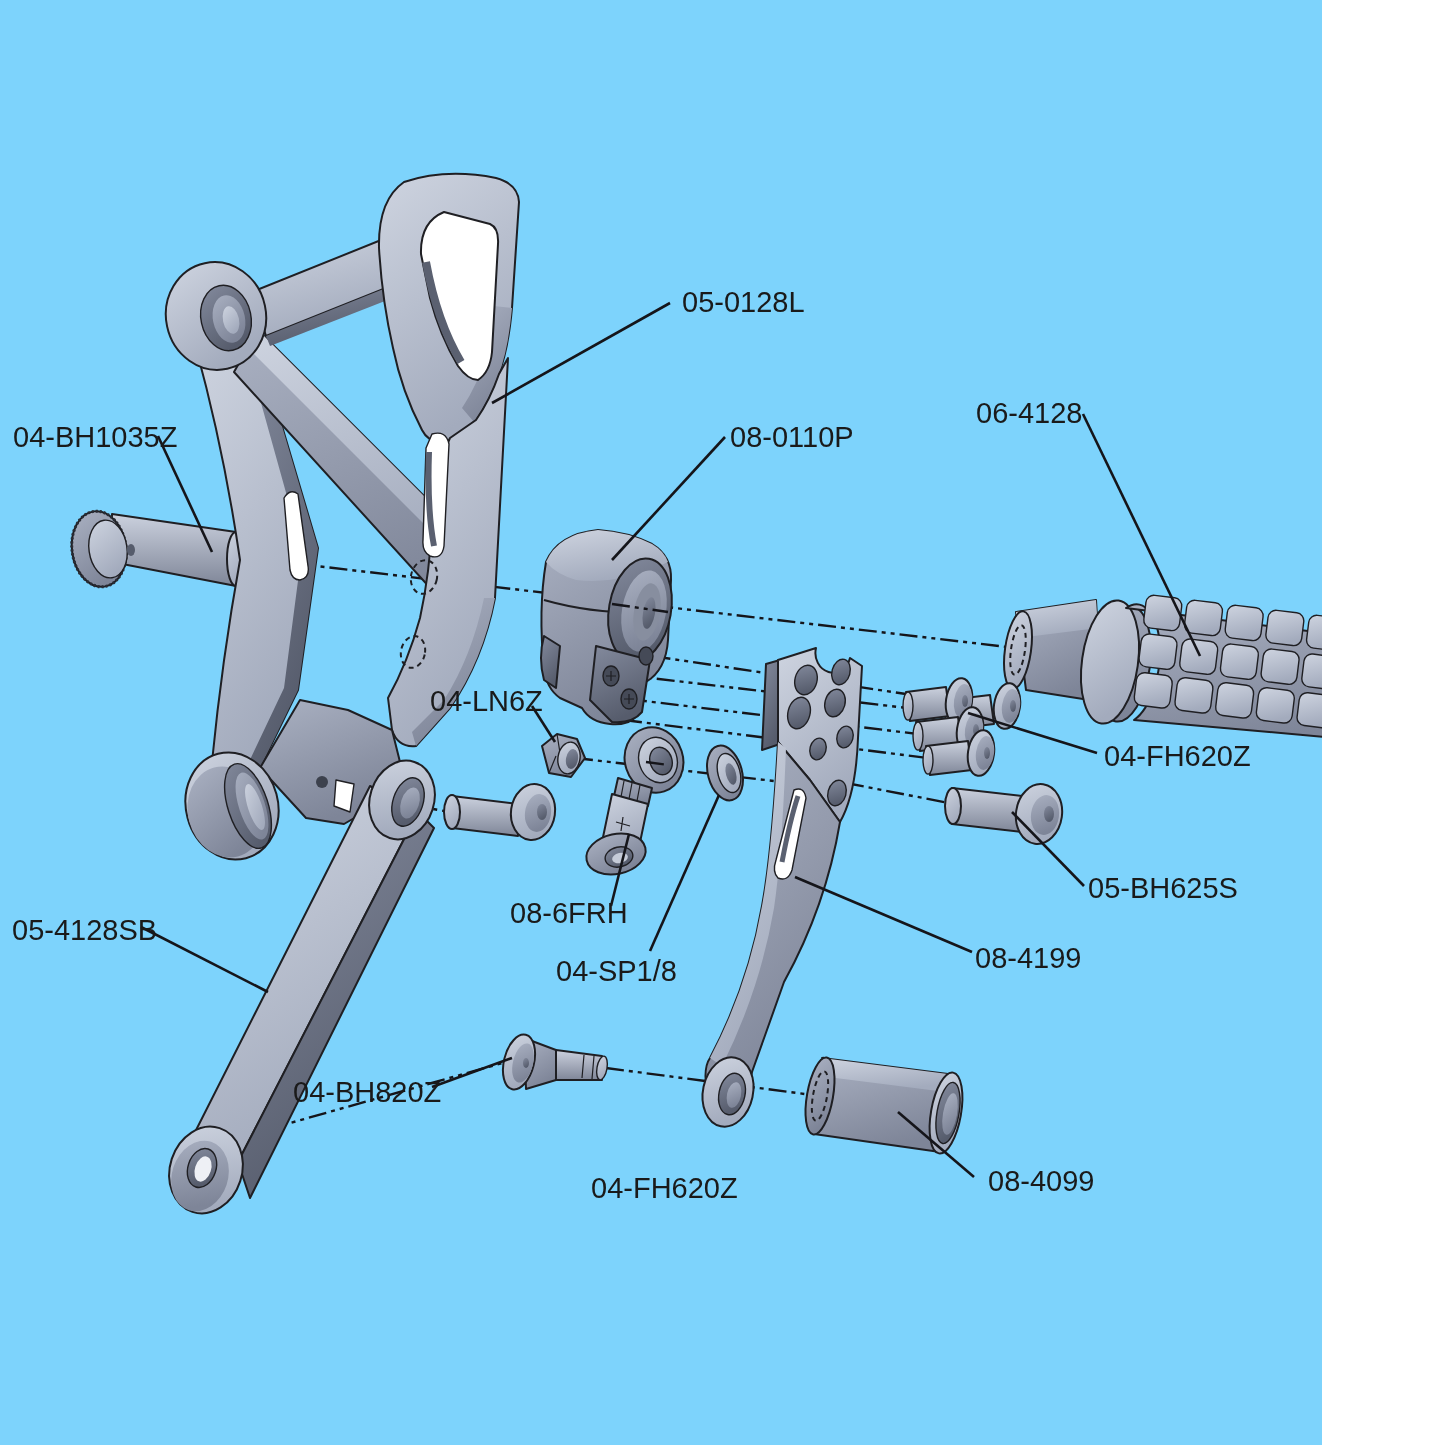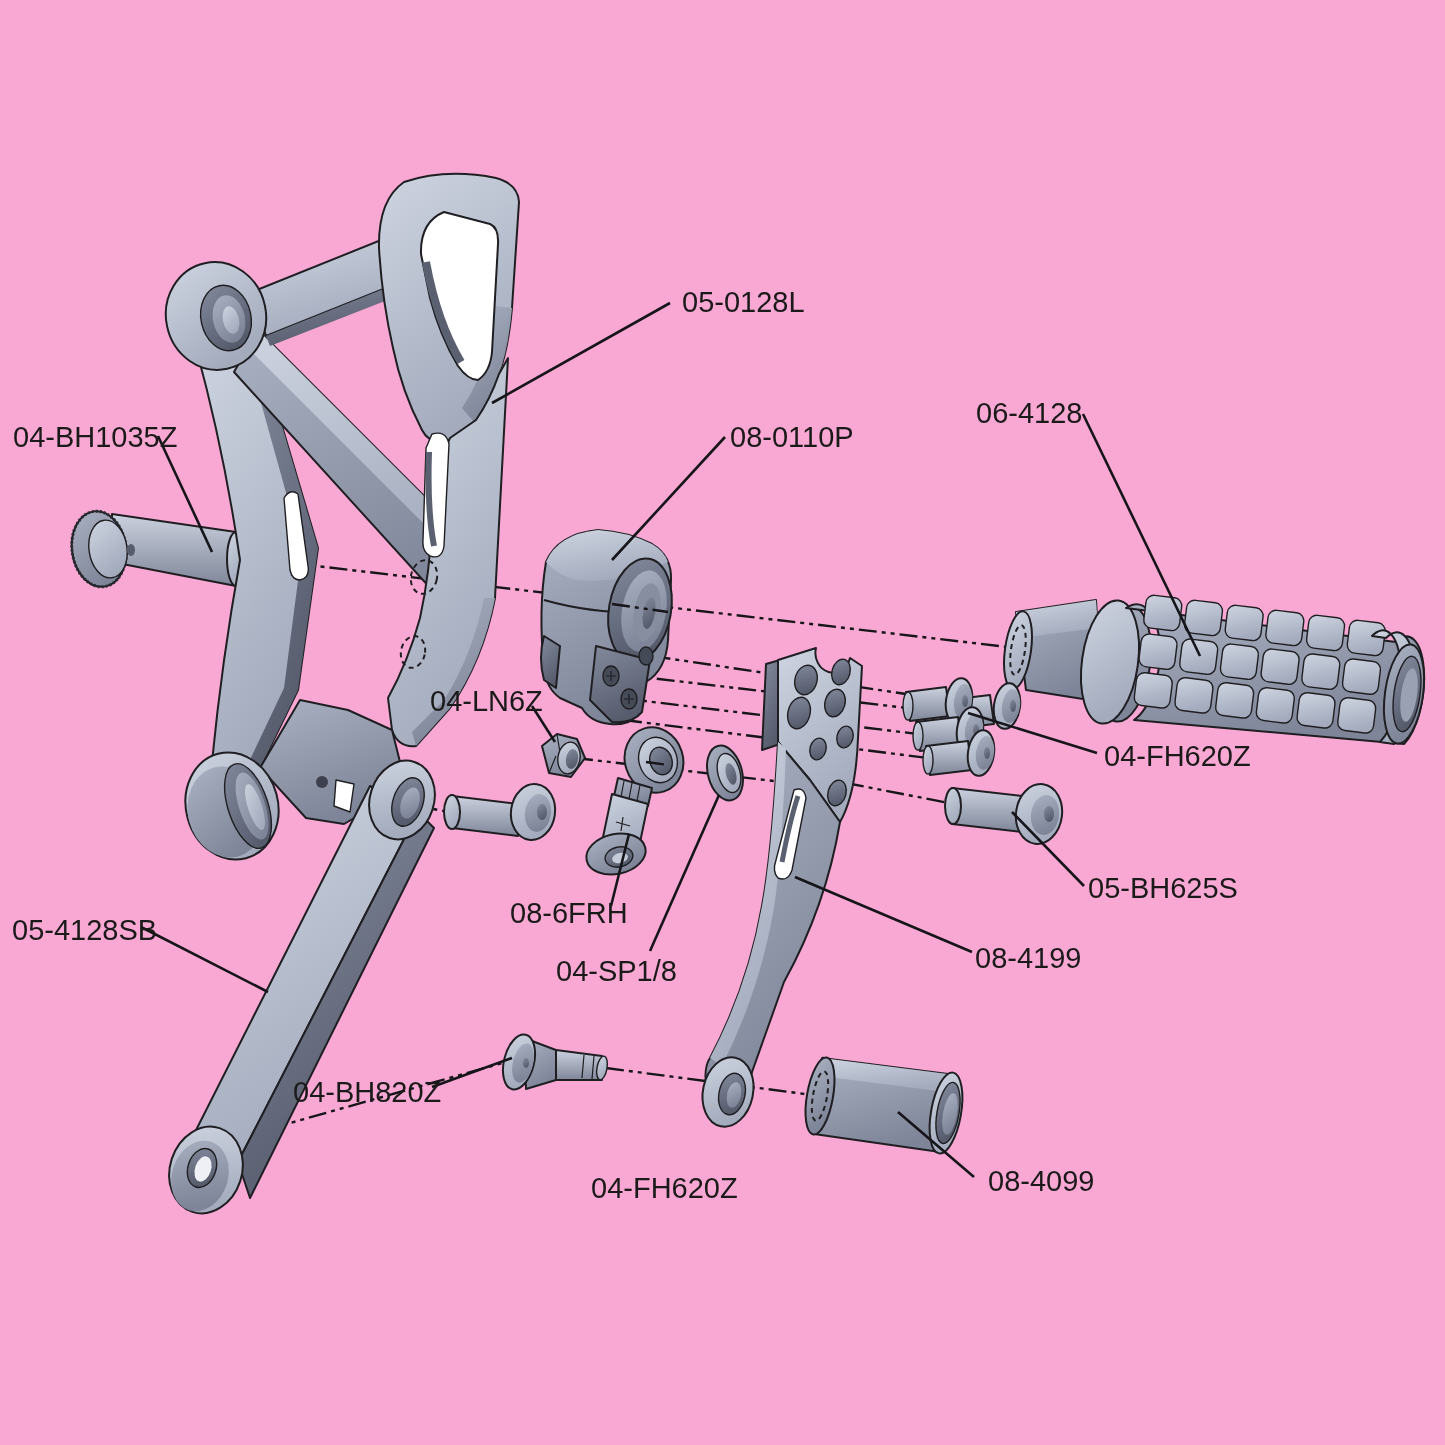--- a/index.html
+++ b/index.html
@@ -1,16 +1,16 @@
 <!DOCTYPE html>
 <html><head>
 <meta charset="utf-8">
 <style>
   html,body{margin:0;padding:0;background:#ffffff;}
-  #canvas{position:relative;width:1445px;height:1445px;background:#f9a8d4;overflow:hidden;}
+  #canvas{position:relative;width:1322px;height:1445px;background:#7dd3fc;overflow:hidden;}
   svg{display:block;width:1445px;height:1445px;}
   .edge{stroke:#1f1f23;stroke-width:2;stroke-linejoin:round;}
   .edge-thin{stroke:#1f1f23;stroke-width:1.4;stroke-linejoin:round;}
   .noedge{stroke:none;}
   .axis{stroke:#15151a;stroke-width:2.4;fill:none;stroke-dasharray:18 5 4 5 4 5;}
   .dashhole{stroke:#1f1f23;stroke-width:2;fill:none;stroke-dasharray:5 4;}
   .leader{stroke:#15151a;stroke-width:2.6;fill:none;}
   .lbl{font-family:"Liberation Sans",sans-serif;font-size:29px;fill:#1a1a1a;}
   .hatch{stroke:#1f1f23;stroke-width:1.2;}
 </style>

